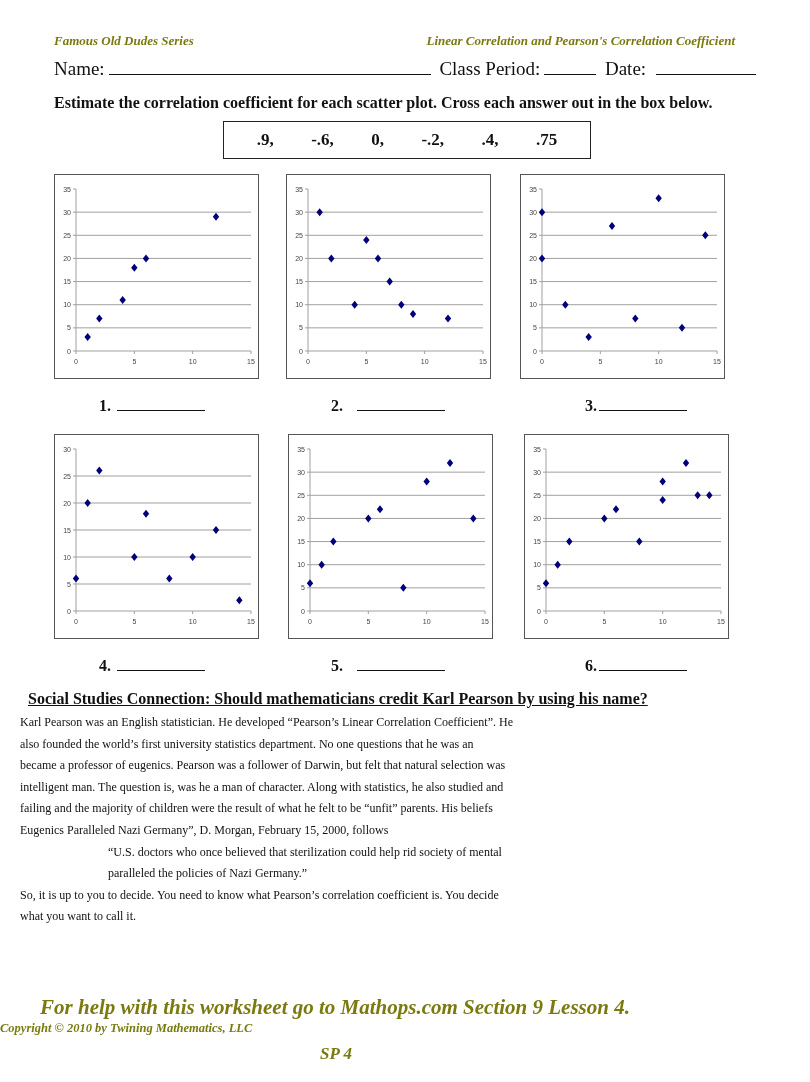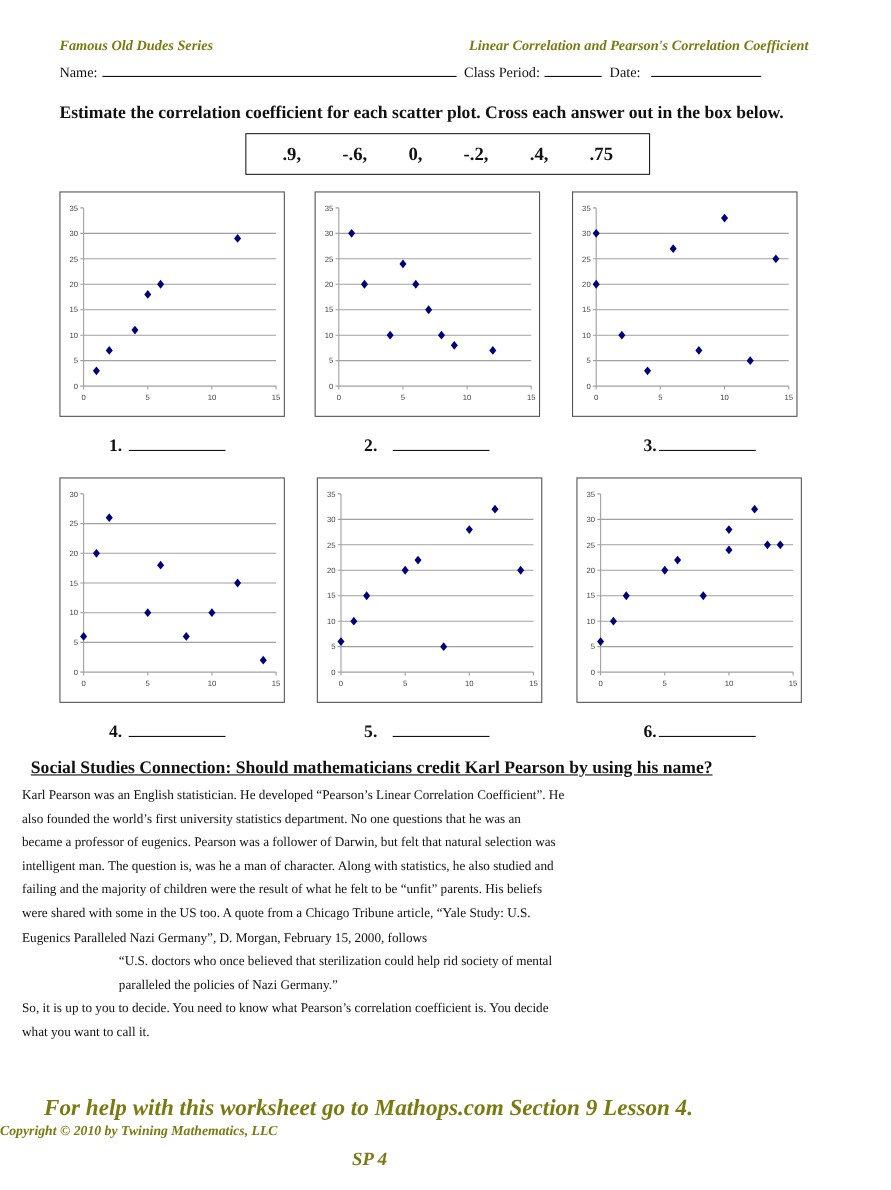--- a/index.html
+++ b/index.html
@@ -1,21 +1,21 @@
 <!DOCTYPE html>
 <html><head>
 <meta charset="utf-8">
 <style>
   html, body { margin:0; padding:0; background:#ffffff; }
   body { width:810px; height:1082px; position:relative; overflow:hidden;
          font-family:"Liberation Serif", "DejaVu Serif", serif; color:#111; }
   .olive { color:#7a7a10; }
   .hdr-left { position:absolute; left:54px; top:33px; font-size:13px; font-style:italic; font-weight:bold; }
   .hdr-right { position:absolute; right:75px; top:33px; font-size:13px; font-style:italic; font-weight:bold; }
-  .name-line { position:absolute; left:54px; top:58px; font-size:13px; white-space:nowrap;text-align:center; }
+  .name-line { position:absolute; left:54px; top:58px; font-size:19px; white-space:nowrap;text-align:center; }
   .blank { display:inline-block; border-bottom:1.3px solid #111; vertical-align:baseline; height:1px; margin:0 4px; }
   .instructions { position:absolute; left:54px; top:94px; font-size:16px; font-weight:bold; white-space:nowrap; }
   .answer-box { position:absolute; left:223px; top:121px; width:368px; height:38px; border:1.5px solid #222;
                 display:flex; align-items:center; justify-content:space-around; padding:0 14px; box-sizing:border-box;
                 font-size:17px; font-weight:bold; }
   .chart { position:absolute; width:205px; height:205px; border:1.5px solid #555; box-sizing:border-box; background:#fff; }
   .chart svg { position:absolute; left:0; top:0; }
   .ans { position:absolute; font-size:16px; font-weight:bold; white-space:nowrap; }
   .ans .line { display:inline-block; width:88px; border-bottom:1.3px solid #111; margin-left:6px; }
   .ss-title { position:absolute; left:28px; top:690px; font-size:16px; font-weight:bold; text-decoration:underline; white-space:nowrap; }
@@ -326,21 +326,20 @@
 <div class="ans" style="left:585px;top:657px;"><span>6.</span><span class="line" style="margin-left:2px"></span></div>
 
 <div class="ss-title">Social Studies Connection:  Should mathematicians credit Karl Pearson by using his name?</div>
 
 <div class="para">
   <p>Karl Pearson was an English statistician.  He developed “Pearson’s Linear Correlation Coefficient”.  He</p>
   <p>also founded the world’s first university statistics department.  No one questions that he was an</p>
   <p>became a professor of eugenics.  Pearson was a follower of Darwin, but felt that natural selection was</p>
   <p>intelligent man.  The question is, was he a man of character.  Along with statistics, he also studied and</p>
   <p>failing and the majority of children were the result of what he felt to be “unfit” parents.   His beliefs</p>
-  <p>were shared with some in the US too.  A quote from a Chicago Tribune article, “Yale Study: U.S.</p>
   <p>Eugenics Paralleled Nazi Germany”, D. Morgan, February 15, 2000, follows</p>
   <p class="q">“U.S. doctors who once believed that sterilization could help rid society of mental</p>
   <p class="q">paralleled the policies of Nazi Germany.”</p>
   <p>So, it is up to you to decide.  You need to know what Pearson’s correlation coefficient is.  You decide</p>
   <p>what you want to call it.</p>
 </div>
 
 <div class="help olive">For help with this worksheet go to Mathops.com Section 9 Lesson 4.</div>
 <div class="copy olive">Copyright © 2010 by Twining Mathematics, LLC</div>
 <div class="sp olive">SP 4</div>

